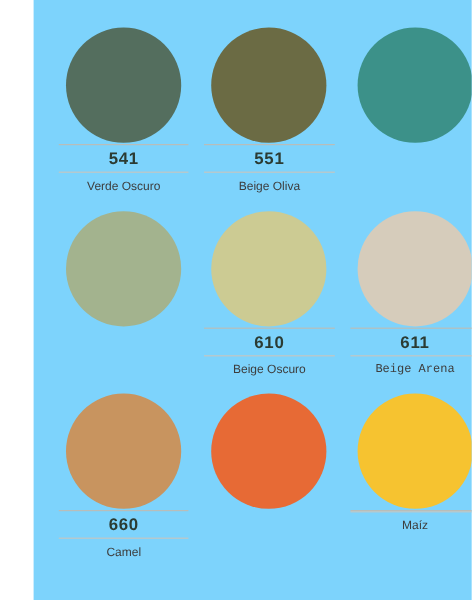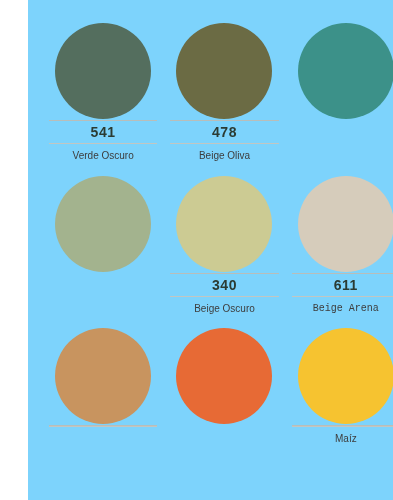--- a/index.html
+++ b/index.html
@@ -123,21 +123,21 @@
       </div>
     </div>
 
     <div class="swatch-cell">
       <div class="chip-wrap">
         <div class="chip" style="background: rgb(107, 107, 68);"></div>
       </div>
       <div class="label-block">
         <div class="rule upper"></div>
         <div class="code-row">
-          <span class="code" style="color: rgb(43, 59, 51);">478</span>
+          <span class="code" style="color: rgb(43, 59, 51);">551</span>
         </div>
         <div class="rule lower"></div>
         <div class="name-row">
           <span class="name" style="color: rgb(61, 61, 61);">Beige Oliva</span>
         </div>
       </div>
     </div>
 
     <div class="swatch-cell">
       <div class="chip-wrap">
@@ -151,21 +151,21 @@
       </div>
     </div>
 
     <div class="swatch-cell">
       <div class="chip-wrap">
         <div class="chip" style="background: rgb(204, 203, 147);"></div>
       </div>
       <div class="label-block">
         <div class="rule upper"></div>
         <div class="code-row">
-          <span class="code" style="color: rgb(43, 59, 51);">340</span>
+          <span class="code" style="color: rgb(43, 59, 51);">610</span>
         </div>
         <div class="rule lower"></div>
         <div class="name-row">
           <span class="name" style="color: rgb(61, 61, 61);">Beige Oscuro</span>
         </div>
       </div>
     </div>
 
     <div class="swatch-cell">
       <div class="chip-wrap">
@@ -182,21 +182,27 @@
         </div>
       </div>
     </div>
 
     <div class="swatch-cell">
       <div class="chip-wrap">
         <div class="chip" style="background: rgb(200, 148, 95);"></div>
       </div>
       <div class="label-block">
         <div class="rule upper"></div>
-        <div class="rule lower"></div>
+        <div class="code-row">
+          <span class="code" style="color: rgb(43, 59, 51);">660</span>
+        </div>
+        <div class="rule lower"></div>
+        <div class="name-row">
+          <span class="name" style="color: rgb(61, 61, 61);">Camel</span>
+        </div>
       </div>
     </div>
 
     <div class="swatch-cell">
       <div class="chip-wrap">
         <div class="chip" style="background: rgb(231, 106, 53);"></div>
       </div>
     </div>
 
     <div class="swatch-cell">

